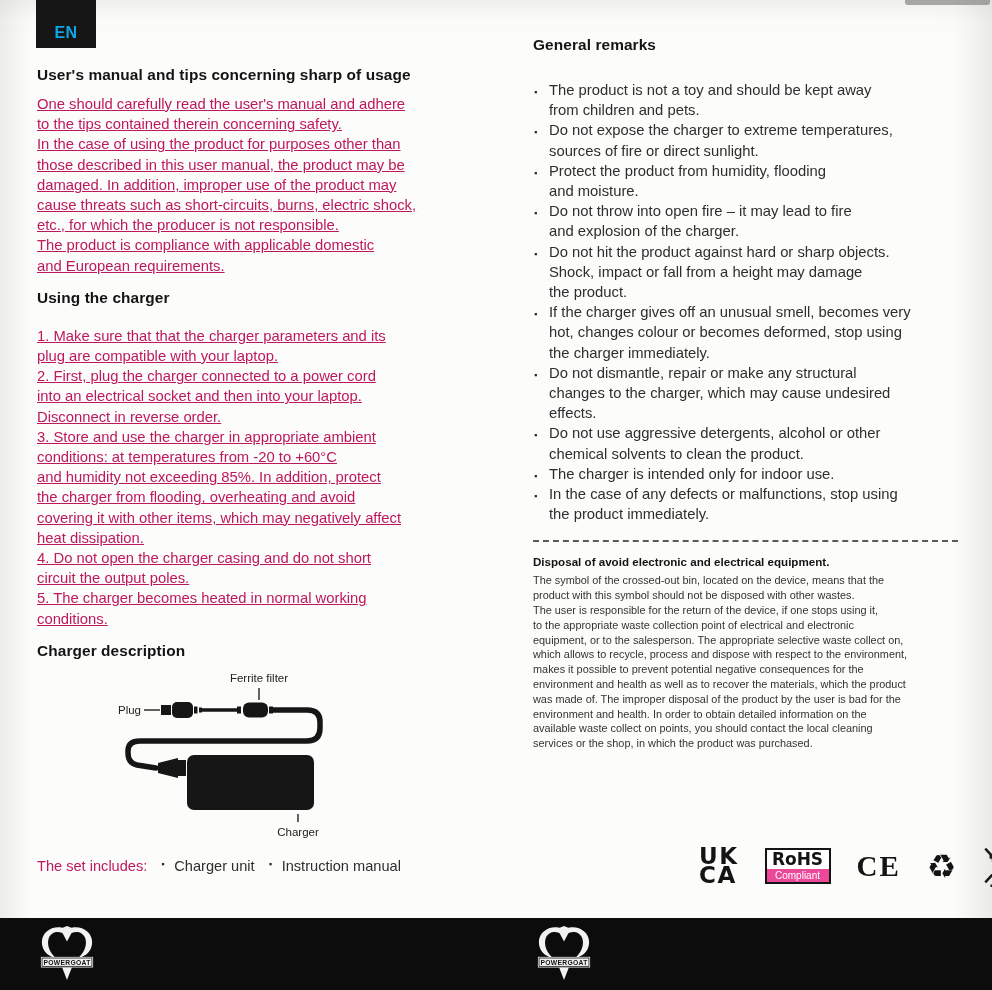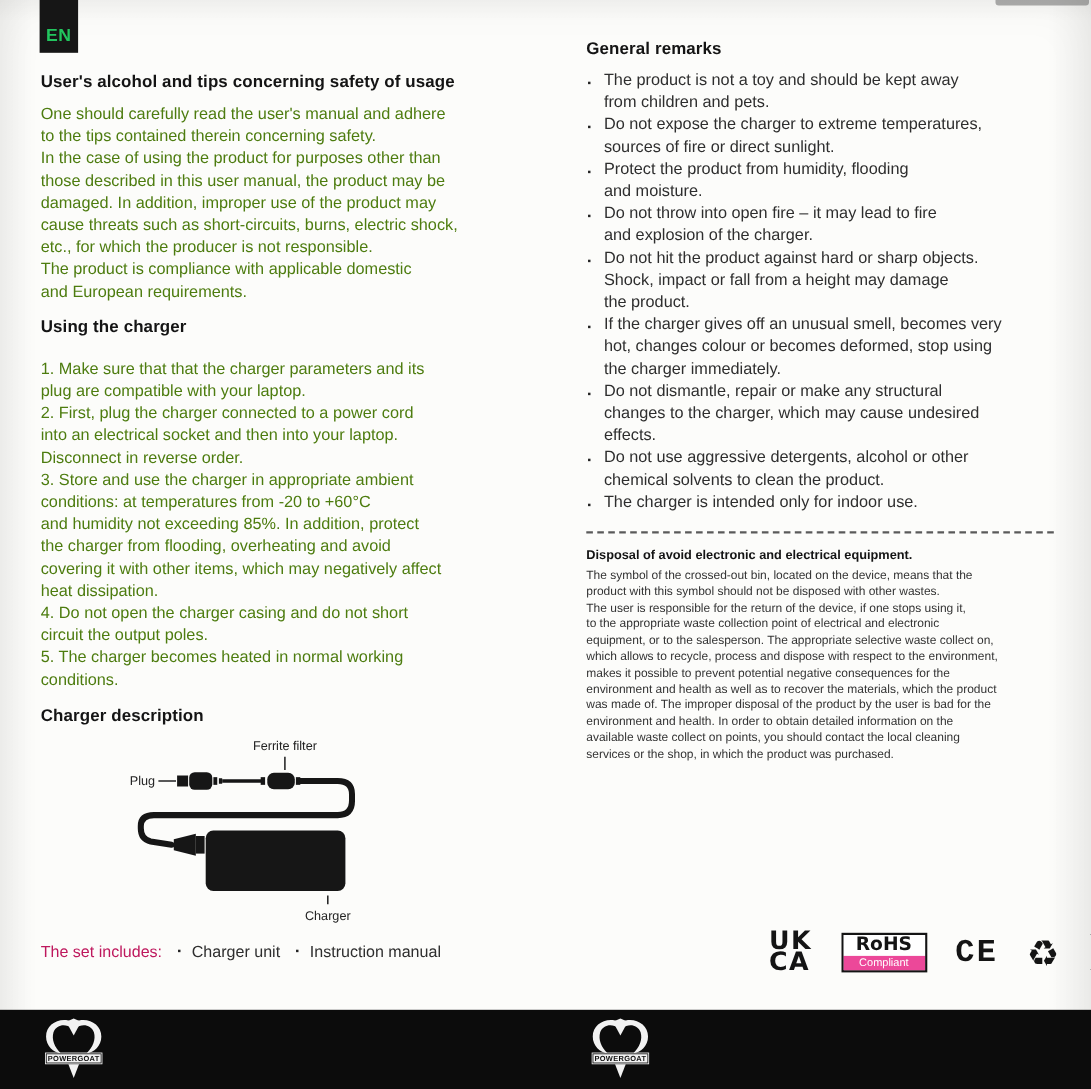--- a/index.html
+++ b/index.html
@@ -8,75 +8,75 @@
   .page {
     position:relative; width:992px; height:990px; overflow:hidden;
     background:#fcfcfa; color:#2e2e2e;
     box-shadow: inset 0 0 45px rgba(0,0,0,0.05);
   }
   .vignette { position:absolute; inset:0; pointer-events:none;
     background:linear-gradient(90deg, rgba(0,0,0,.045), rgba(0,0,0,0) 3%, rgba(0,0,0,0) 96%, rgba(0,0,0,.05)),
                linear-gradient(180deg, rgba(0,0,0,.03), rgba(0,0,0,0) 2%); }
   .top-smudge { position:absolute; left:905px; top:0; width:85px; height:5px;
     background:#6a6a6a; opacity:.55; border-radius:0 0 3px 3px; }
-  .en-badge { position:absolute; left:36px; top:0; width:35px; height:48px;
-    background:#161616; color:#22c55e; display:flex; align-items:flex-end; justify-content:center; }
+  .en-badge { position:absolute; left:36px; top:0; width:60px; height:48px;
+    background:#161616; color:#0ea5e9; display:flex; align-items:flex-end; justify-content:center; }
   .en-badge span { font-weight:bold; font-size:16px; letter-spacing:.5px; padding-bottom:6px; }
 
   h2 { font-size:15.4px; font-weight:bold; color:#141414; letter-spacing:.1px; }
-  .body-text { font-size:14.8px; line-height:20.2px; white-space:pre-line; color:#4d7c0f; }
+  .body-text { font-size:14.8px; line-height:20.2px; white-space:pre-line; color:#be185d;text-decoration:underline; }
 
   .left-col  { position:absolute; left:37px;  top:66px; width:458px; }
   .left-col .p1 { margin-top:10px; }
   .left-col h2.h-using   { margin-top:13px; }
   .left-col .p2 { margin-top:19px; }
   .left-col h2.h-desc    { margin-top:13px; }
 
   .diagram { position:absolute; left:90px; top:656px; width:400px; height:192px; }
   .diagram text { font-family:"Liberation Sans", sans-serif; fill:#222; }
 
   .set-includes { position:absolute; left:37px; top:858px; font-size:14.6px; display:flex; align-items:baseline; }
   .set-includes .si-label { font-weight:normal; color:#be185d; }
   .si-item { margin-left:14px; position:relative; padding-left:13px; }
   .si-item::before { content:"▪"; position:absolute; left:0; top:1px; font-size:9px; color:#222; }
 
   .right-col { position:absolute; left:533px; top:36px; width:432px; }
-  .right-col ul { list-style:none; margin-top:9px; }
+  .right-col ul { list-style:none; margin-top:26px; }
   .right-col li { position:relative; padding-left:16px; font-size:14.8px; line-height:20.2px; white-space:pre-line; }
   .right-col li::before { content:"▪"; position:absolute; left:1px; top:2px; font-size:9px; color:#222; }
   .divider { margin-top:16px; border:none; border-top:2px dashed #5a5a5a; width:425px; }
   .disposal-title { margin-top:13px; font-size:11.6px; font-weight:bold; color:#141414; }
   .disposal-body  { margin-top:5px; font-size:10.9px; line-height:14.8px; white-space:pre-line; color:#333; }
 
   .badges { position:absolute; left:699px; top:845px; display:flex; align-items:center; gap:26px; color:#141414; }
   .ukca { font-weight:bold; font-size:23px; line-height:19px; letter-spacing:1.5px; font-family:"DejaVu Sans", sans-serif; }
-  .rohs { border:2.5px solid #141414; text-align:center; width:78px; }
+  .rohs { border:2.5px solid #141414; text-align:center; width:66px; }
   .rohs-top { font-weight:bold; font-size:17px; line-height:19px; background:#fff; font-family:"DejaVu Sans", sans-serif; }
   .rohs-bottom { background:#ec4899; color:#fff; font-size:10px; line-height:13px; }
-  .ce { font-family:Liberation Mono, monospace; font-weight:bold; font-size:29px; letter-spacing:2px;text-align:center; }
+  .ce { font-family:Liberation Serif, serif; font-weight:bold; font-size:29px; letter-spacing:2px;text-align:center; }
   .recycle { font-size:33px; line-height:33px; font-family:"DejaVu Sans", sans-serif; }
 
   .footer-bar { position:absolute; left:0; top:918px; width:992px; height:72px; background:#0c0c0c; }
   .goat-logo { position:absolute; top:6px; width:58px; height:58px; }
   .goat-logo.g1 { left:38px; } .goat-logo.g2 { left:535px; }
   .goat-logo text { font-family:"Liberation Sans", sans-serif; font-weight:bold; }
 </style>
 </head>
 <body>
 
 <div class="page">
   <div class="vignette"></div>
   <div class="top-smudge"></div>
 
   <div class="en-badge">
     <span>EN</span>
   </div>
 
   <div class="left-col">
-    <h2>User's alcohol and tips concerning safety of usage</h2>
+    <h2>User's manual and tips concerning sharp of usage</h2>
     <p class="body-text p1">One should carefully read the user's manual and adhere
 to the tips contained therein concerning safety.
 In the case of using the product for purposes other than
 those described in this user manual, the product may be
 damaged. In addition, improper use of the product may
 cause threats such as short-circuits, burns, electric shock,
 etc., for which the producer is not responsible.
 The product is compliance with applicable domestic
 and European requirements.</p>
     <h2 class="h-using">Using the charger</h2>
@@ -152,20 +152,22 @@
 the product.</li>
       <li>If the charger gives off an unusual smell, becomes very
 hot, changes colour or becomes deformed, stop using
 the charger immediately.</li>
       <li>Do not dismantle, repair or make any structural
 changes to the charger, which may cause undesired
 effects.</li>
       <li>Do not use aggressive detergents, alcohol or other
 chemical solvents to clean the product.</li>
       <li>The charger is intended only for indoor use.</li>
+      <li>In the case of any defects or malfunctions, stop using
+the product immediately.</li>
     </ul>
     <hr class="divider">
     <h3 class="disposal-title">Disposal of avoid electronic and electrical equipment.</h3>
     <p class="disposal-body">The symbol of the crossed-out bin, located on the device, means that the
 product with this symbol should not be disposed with other wastes.
 The user is responsible for the return of the device, if one stops using it,
 to the appropriate waste collection point of electrical and electronic
 equipment, or to the salesperson. The appropriate selective waste collect on,
 which allows to recycle, process and dispose with respect to the environment,
 makes it possible to prevent potential negative consequences for the

